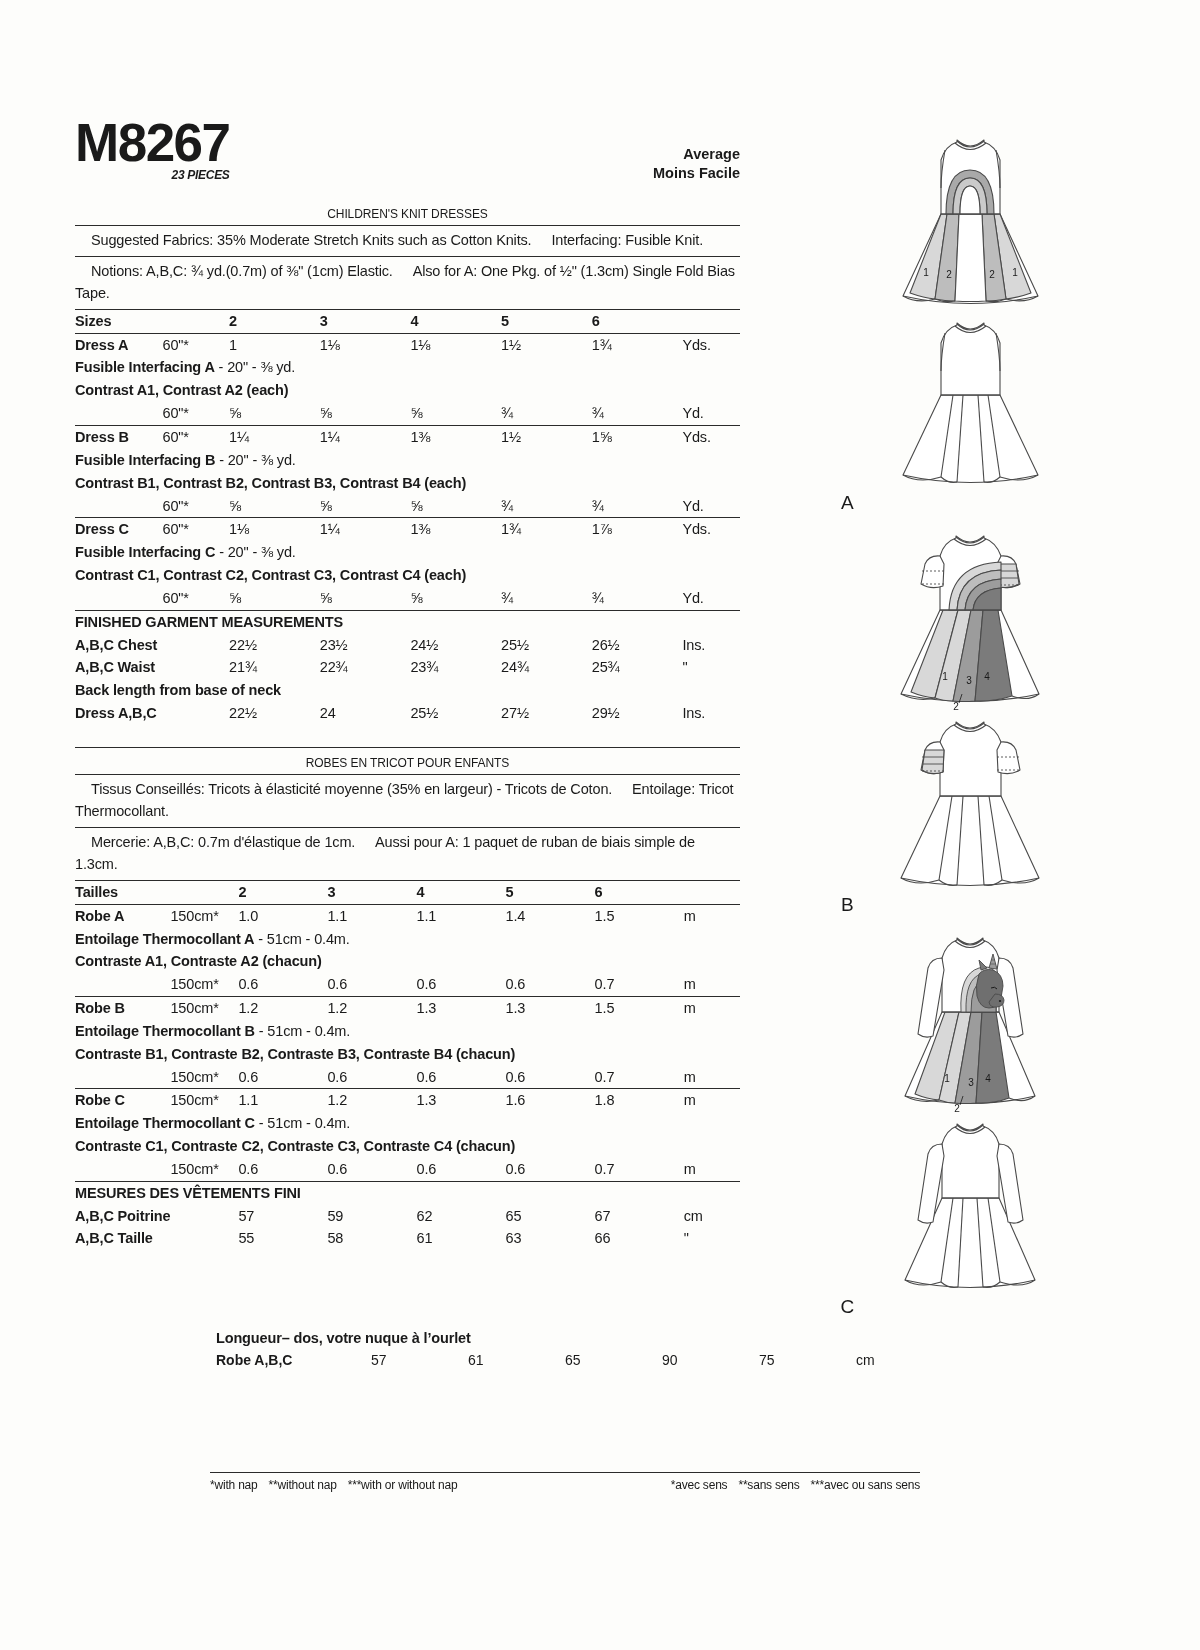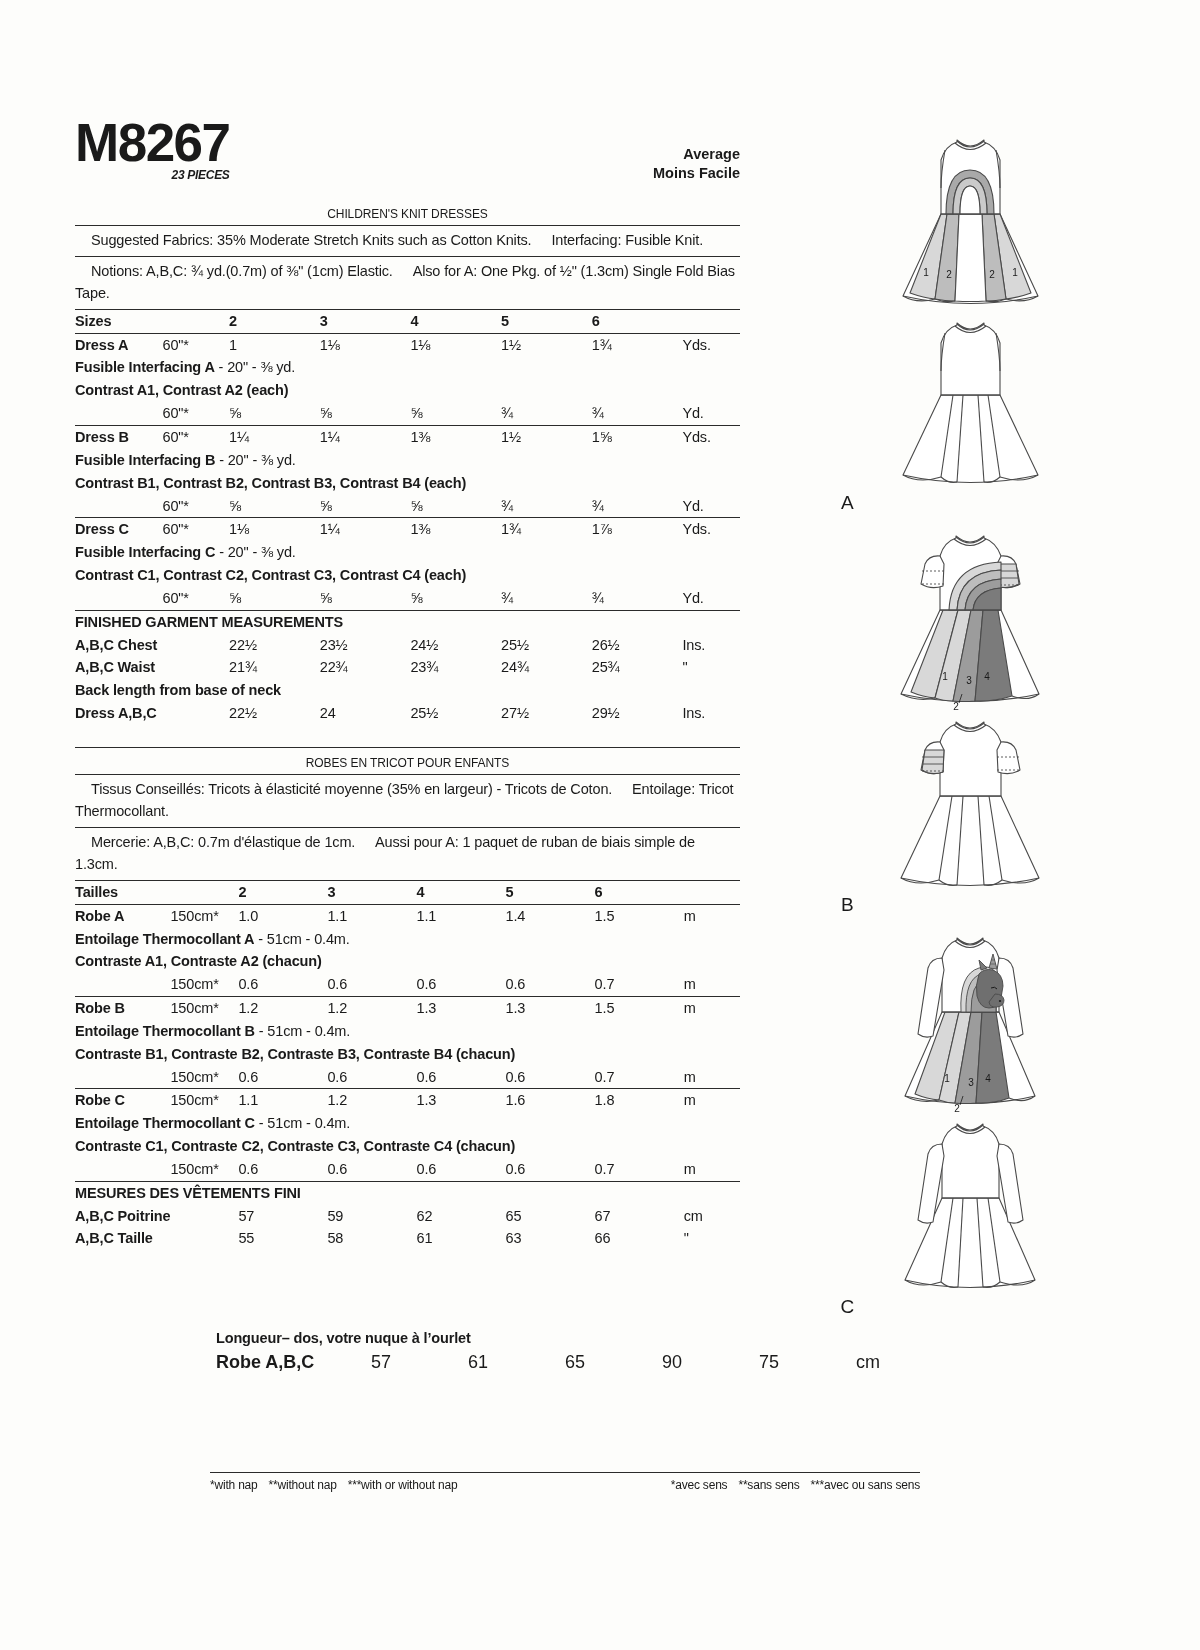--- a/index.html
+++ b/index.html
@@ -52,21 +52,21 @@
     position:absolute;left:210px;top:1472px;width:710px;
     border-top:1.6px solid #2b2b2b;padding-top:5px;
     display:flex;justify-content:space-between;font-size:12px;letter-spacing:-0.2px;
   }
   .fn-l span{margin-right:11px;}
   .fn-r span{margin-left:11px;}
 
   
   .bottom-block{position:absolute;left:216px;top:1330px;width:700px;font-size:14.5px;}
   .bb-title{font-weight:bold;letter-spacing:-0.15px;padding-bottom:5px;}
-  table.bb{width:100%;border-collapse:collapse;font-size:18px;}
+  table.bb{width:100%;border-collapse:collapse;font-size:14px;}
   table.bb td{padding:1px 0;}
   .bb-lab{width:155px;font-weight:bold;}
   .bb-v{width:97px;}
 
   
   .col-right{position:absolute;left:760px;top:128px;width:420px;}
   .viewgroup{position:relative;margin-bottom:2px;}
   .view-letter{
     text-align:center;font-size:19px;letter-spacing:0.5px;
     width:160px;margin-left:32px;padding-top:2px;padding-bottom:6px;

